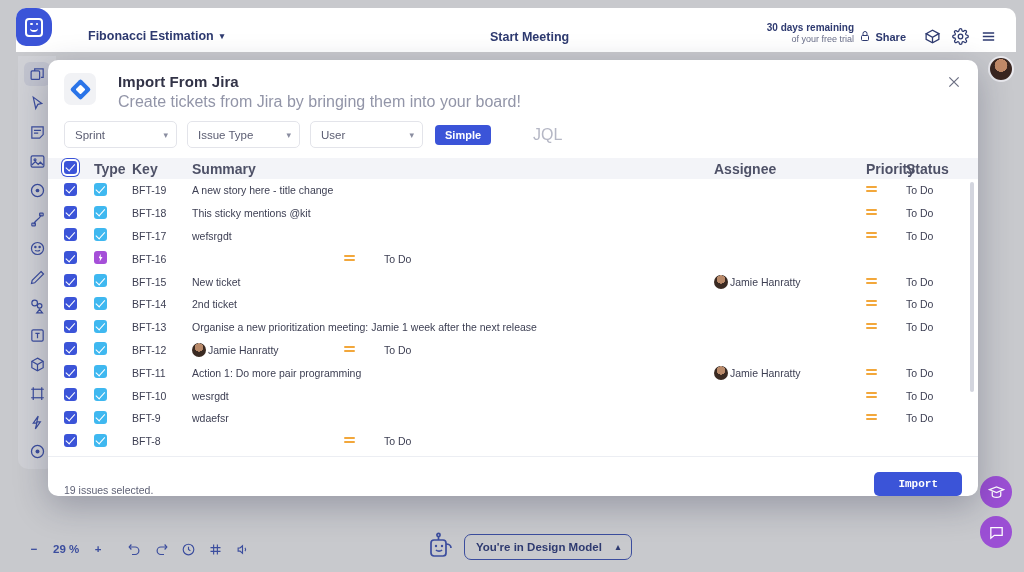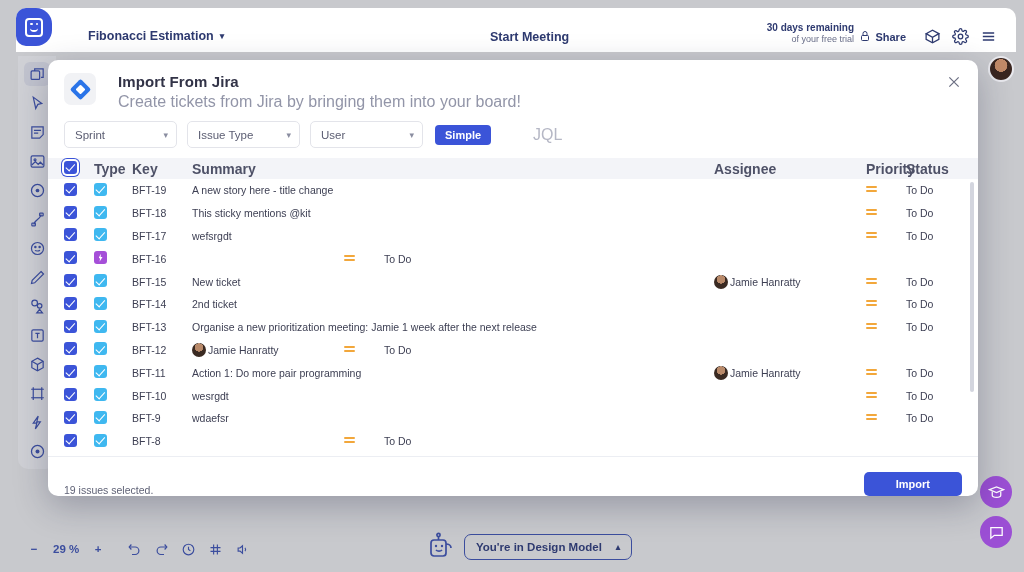--- a/index.html
+++ b/index.html
@@ -250,21 +250,21 @@
   .modal-foot {
     height: 40px; flex: 0 0 40px;
     border-top: 1px solid #eceef3;
     display: flex; align-items: flex-end; justify-content: space-between;
     padding: 0 16px;
   }
   .foot-text { font-size: 10.5px; color: #5f6276; }
   .import-btn {
     background: #3b54d8; color: #fff;
     font-size: 11px; font-weight: 600;
-    padding: 6px 32px; border-radius: 5px;
+    padding: 6px 24px; border-radius: 5px; font-family: Liberation Mono, monospace;
   }
 
   
   .bottombar {
     position: absolute; left: 22px; bottom: 12px;
     display: flex; align-items: center; gap: 2px;
     z-index: 5;
   }
   .bb-btn {
     min-width: 24px; height: 22px; padding: 0 5px;

